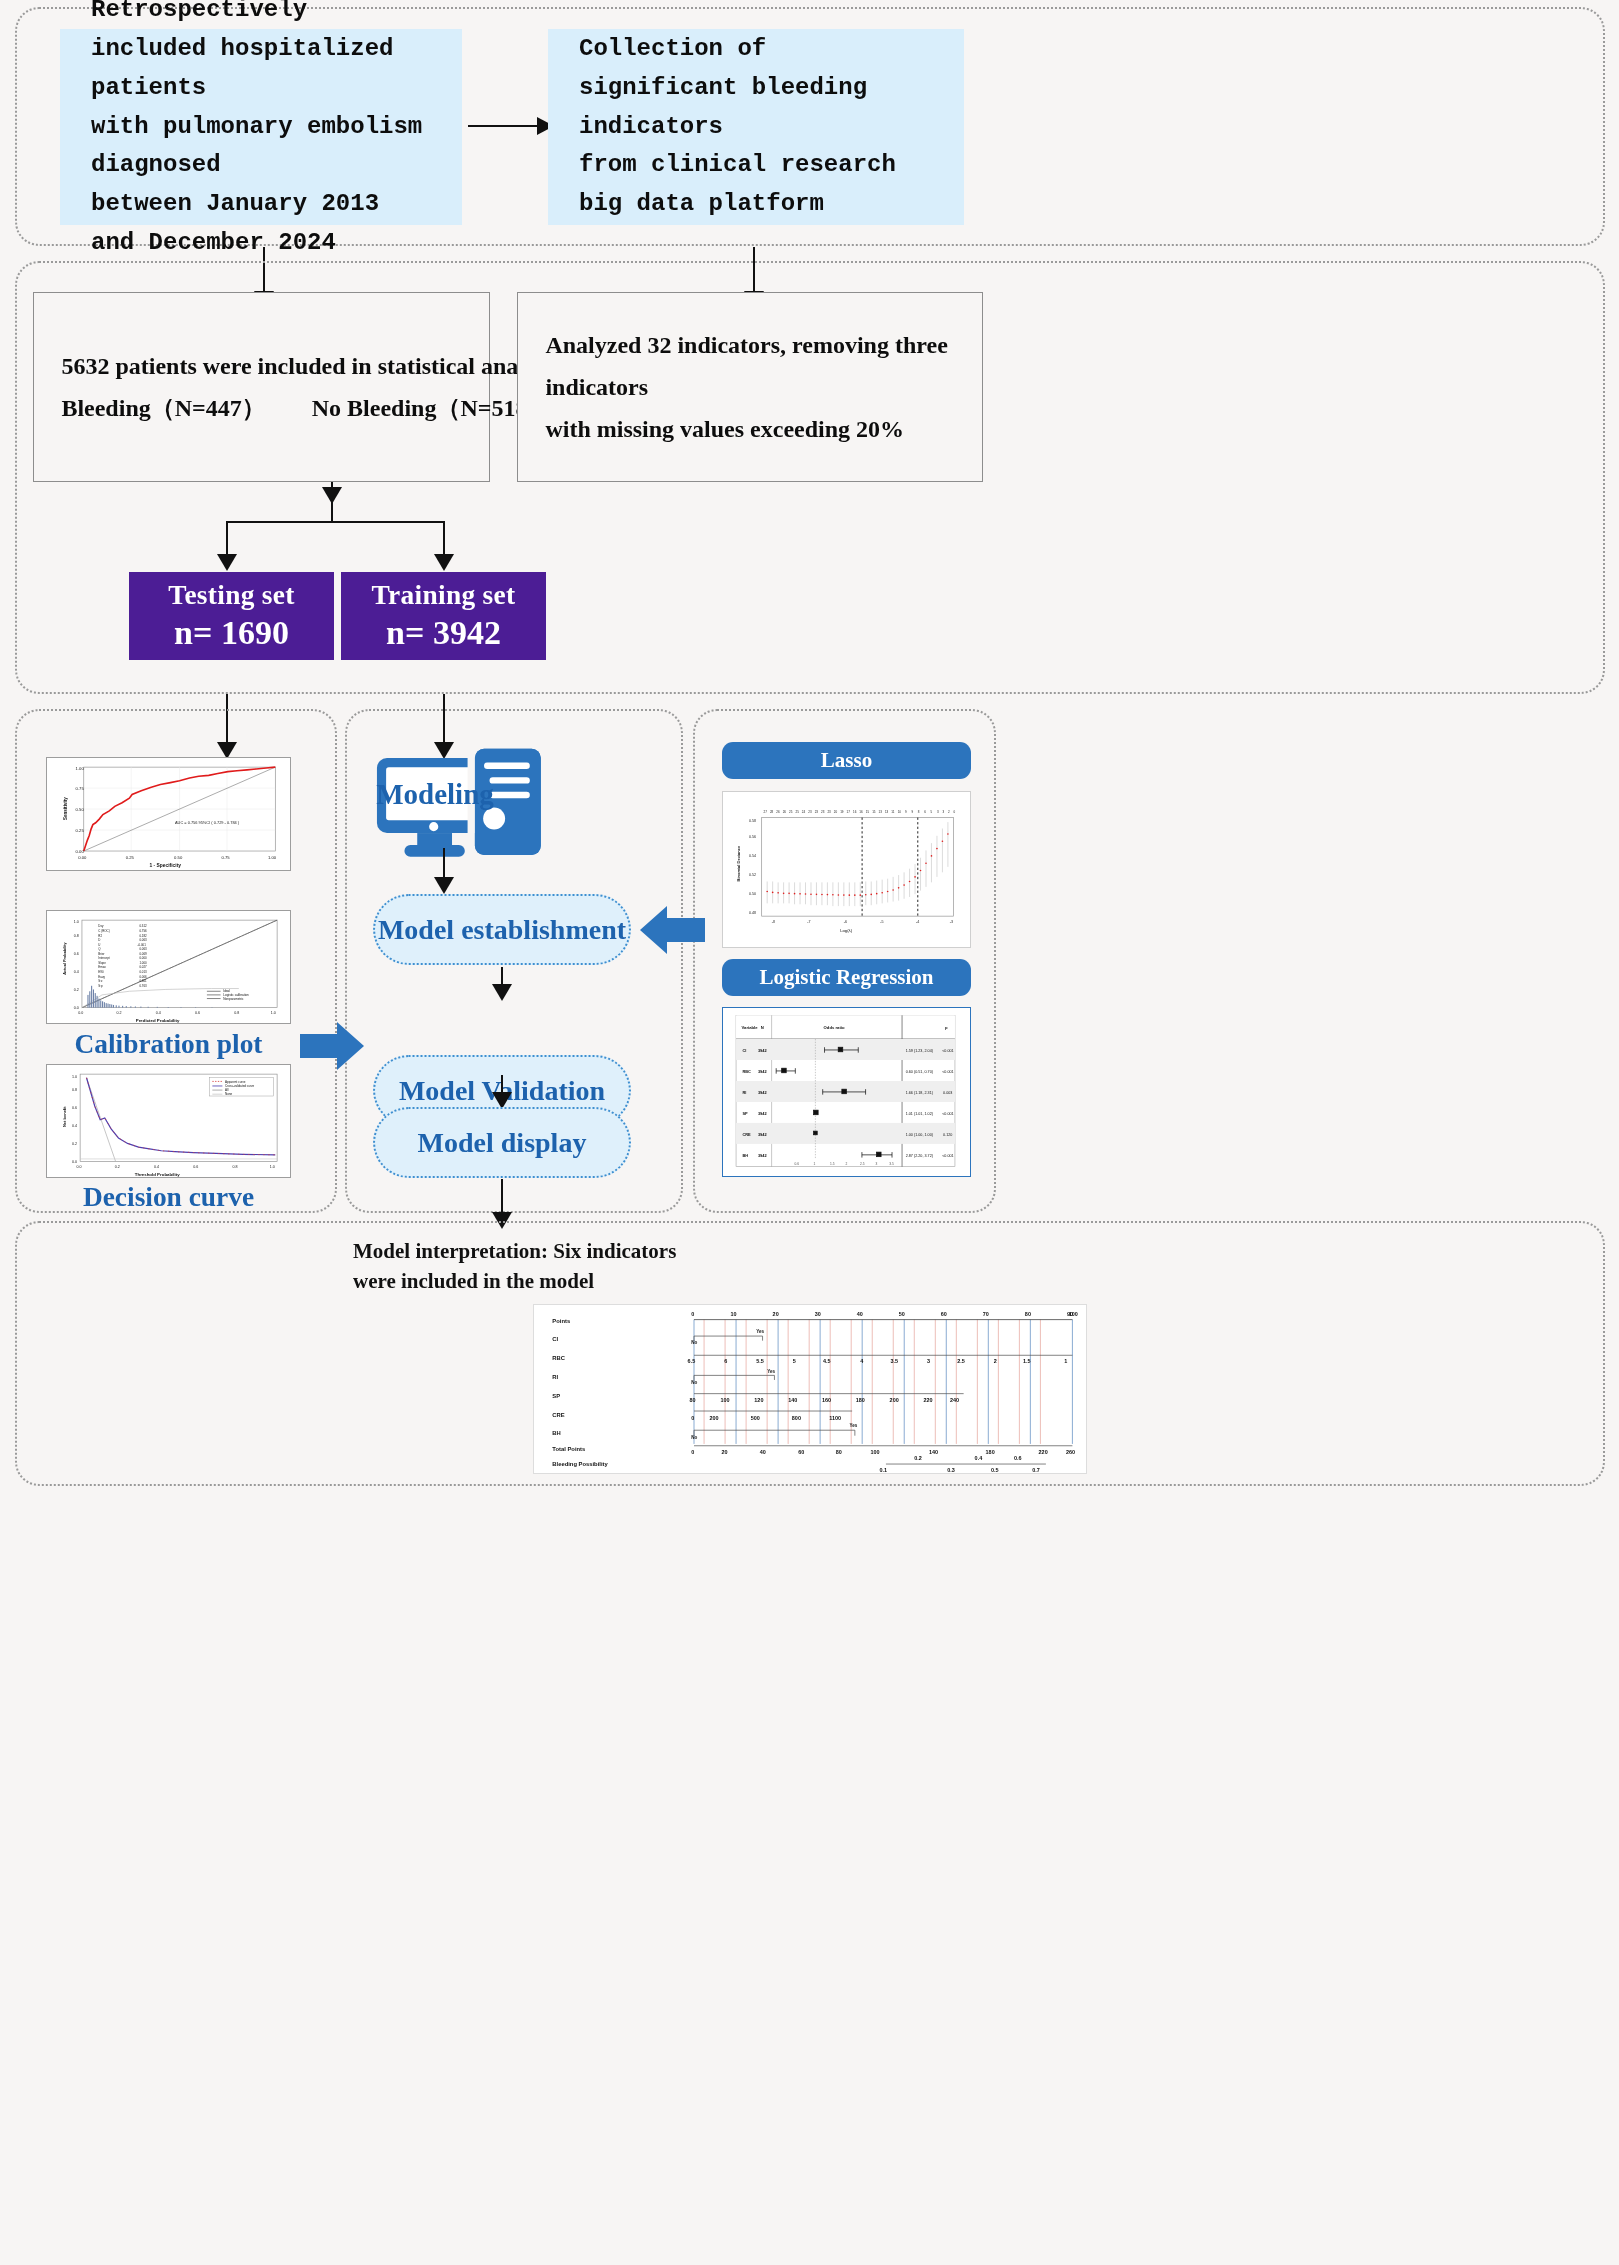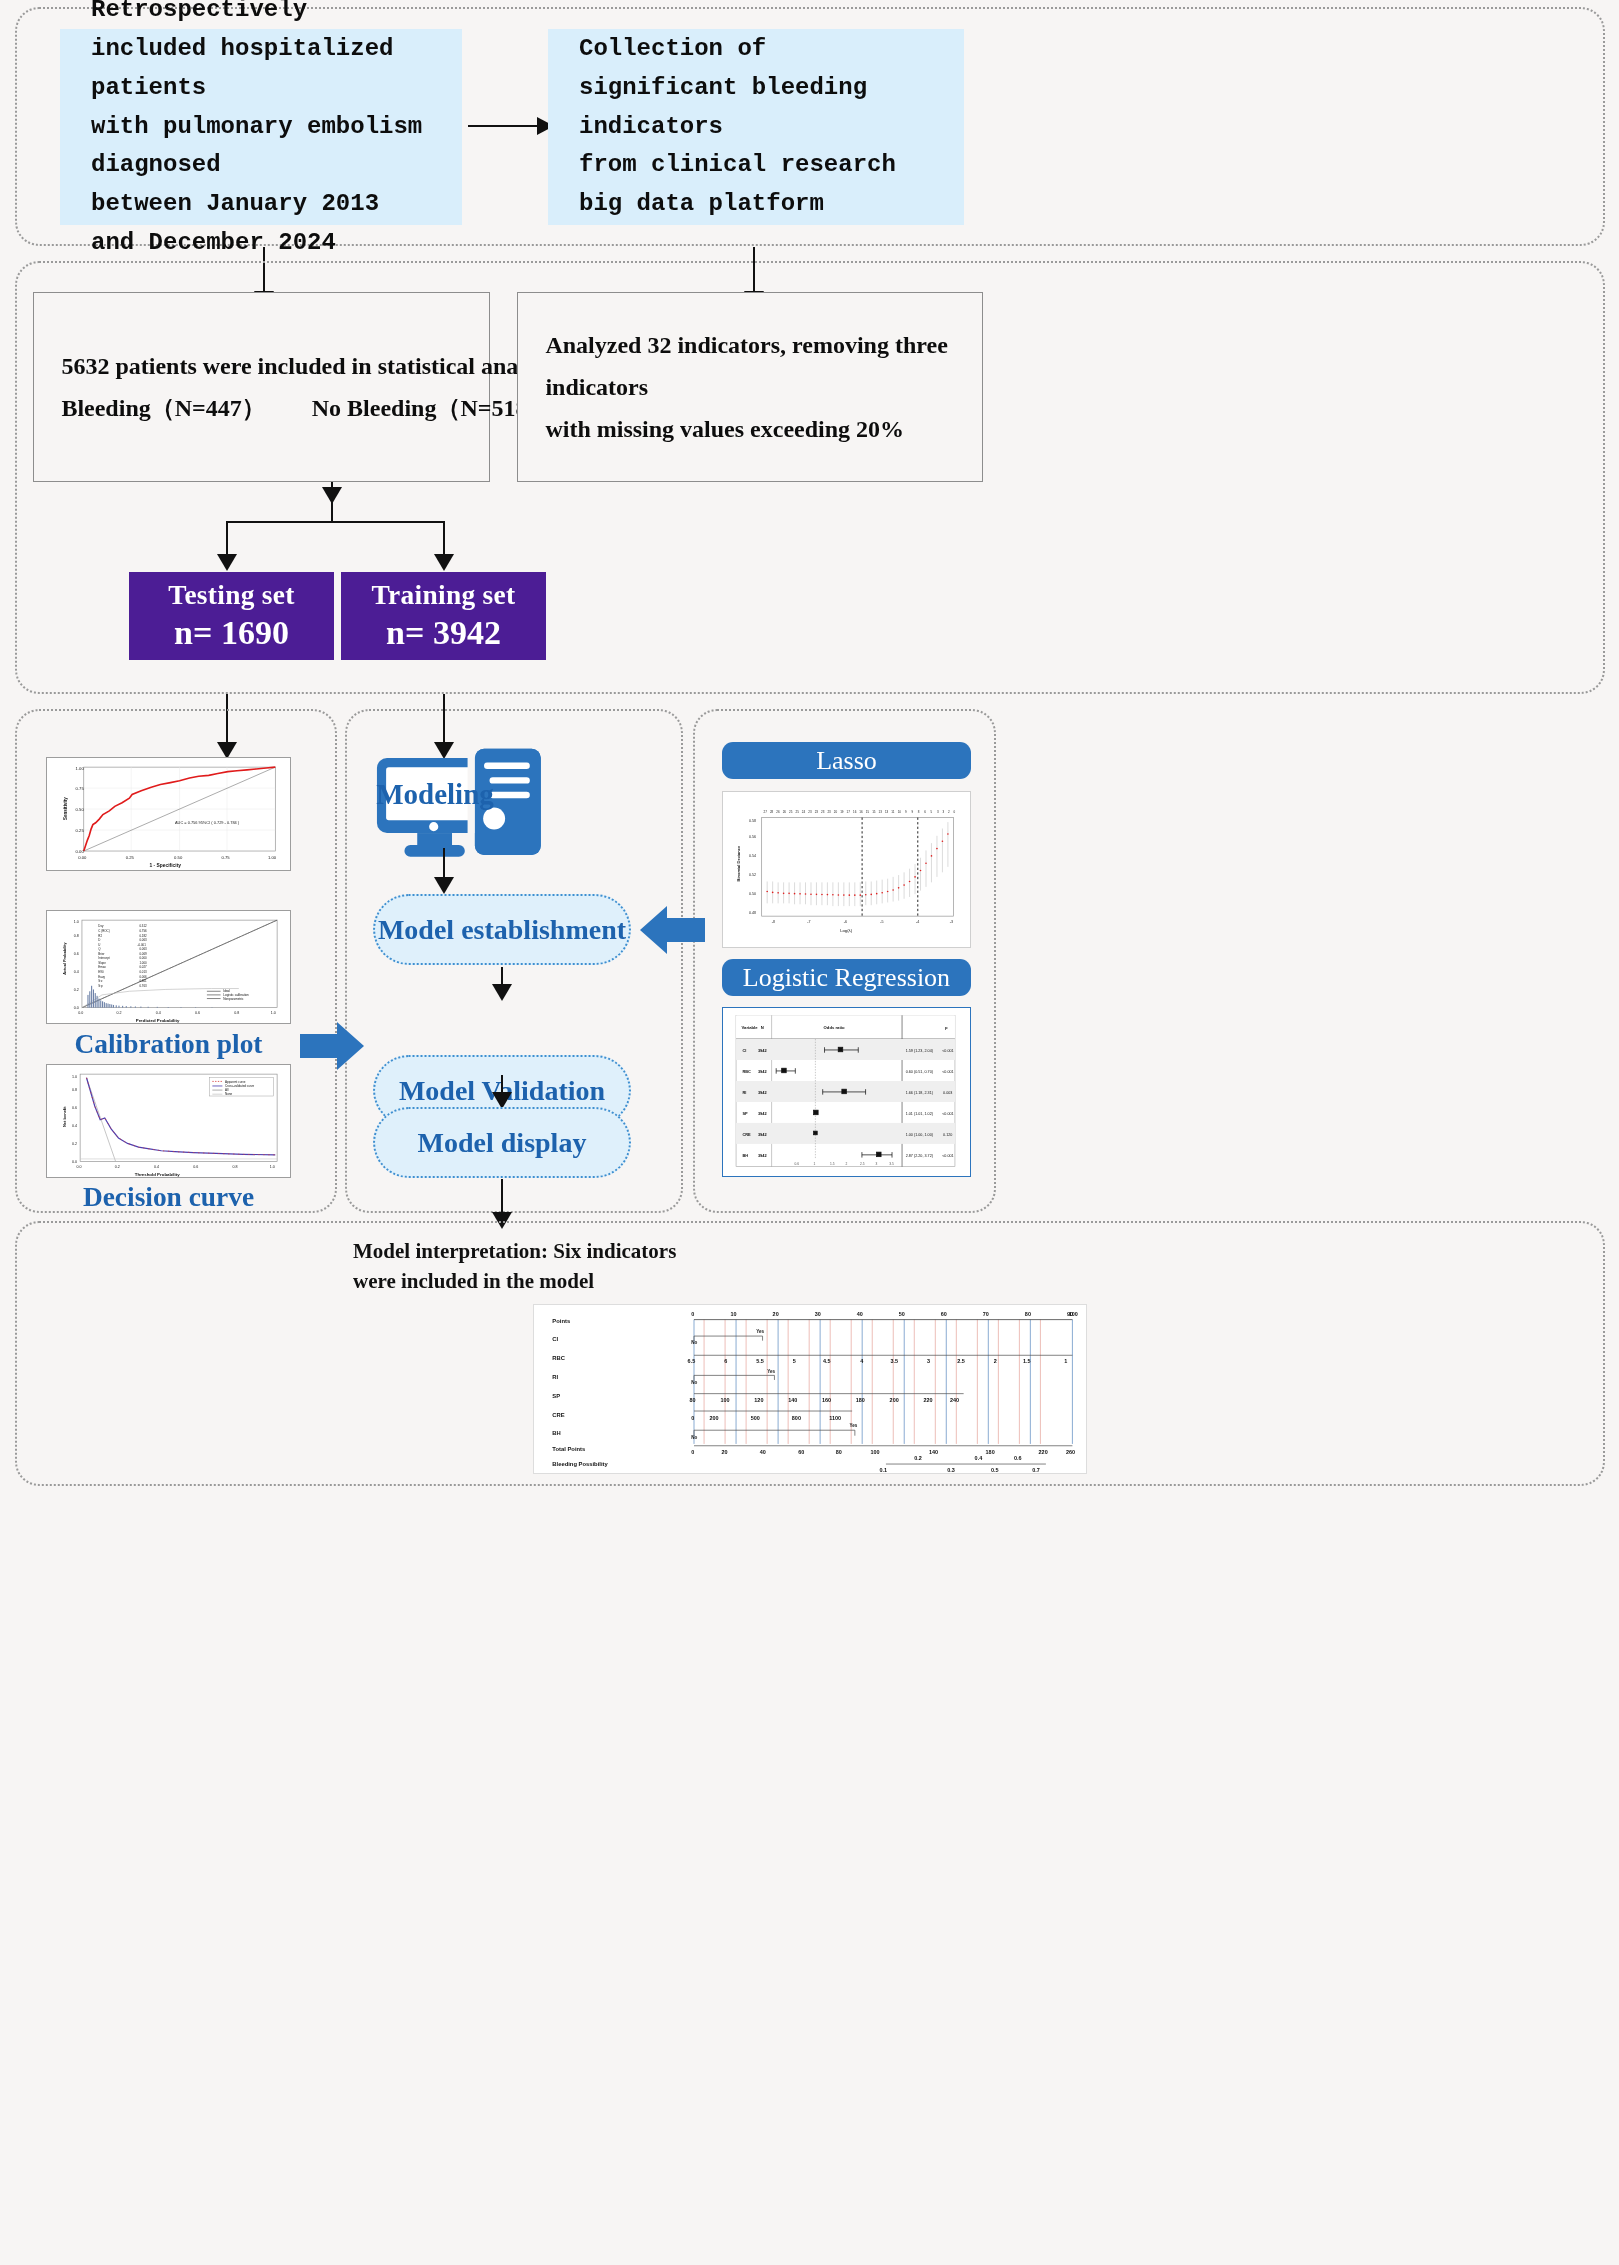--- a/index.html
+++ b/index.html
@@ -112,21 +112,21 @@
     border:2.3px dotted #3f8fd0;
     border-radius:913px;
     display:flex; align-items:center; justify-content:center;
     color:#1d62ad; font-weight:bold; font-size:28px;
   }
   .bluepill {
     position:absolute;
     background:#2c74bd;
     border-radius:11px;
     display:flex; align-items:center; justify-content:center;
-    color:#fff; font-weight:normal; font-size:26px;
+    color:#fff; font-weight:bold; font-size:21px;
   }
 
   .bottomtitle {
     position:absolute; text-align:left;
     font-weight:bold; font-size:21px; color:#111; line-height:1.42;
   }
 
   
   .monitor { position:absolute; }
   svg { display:block; }

